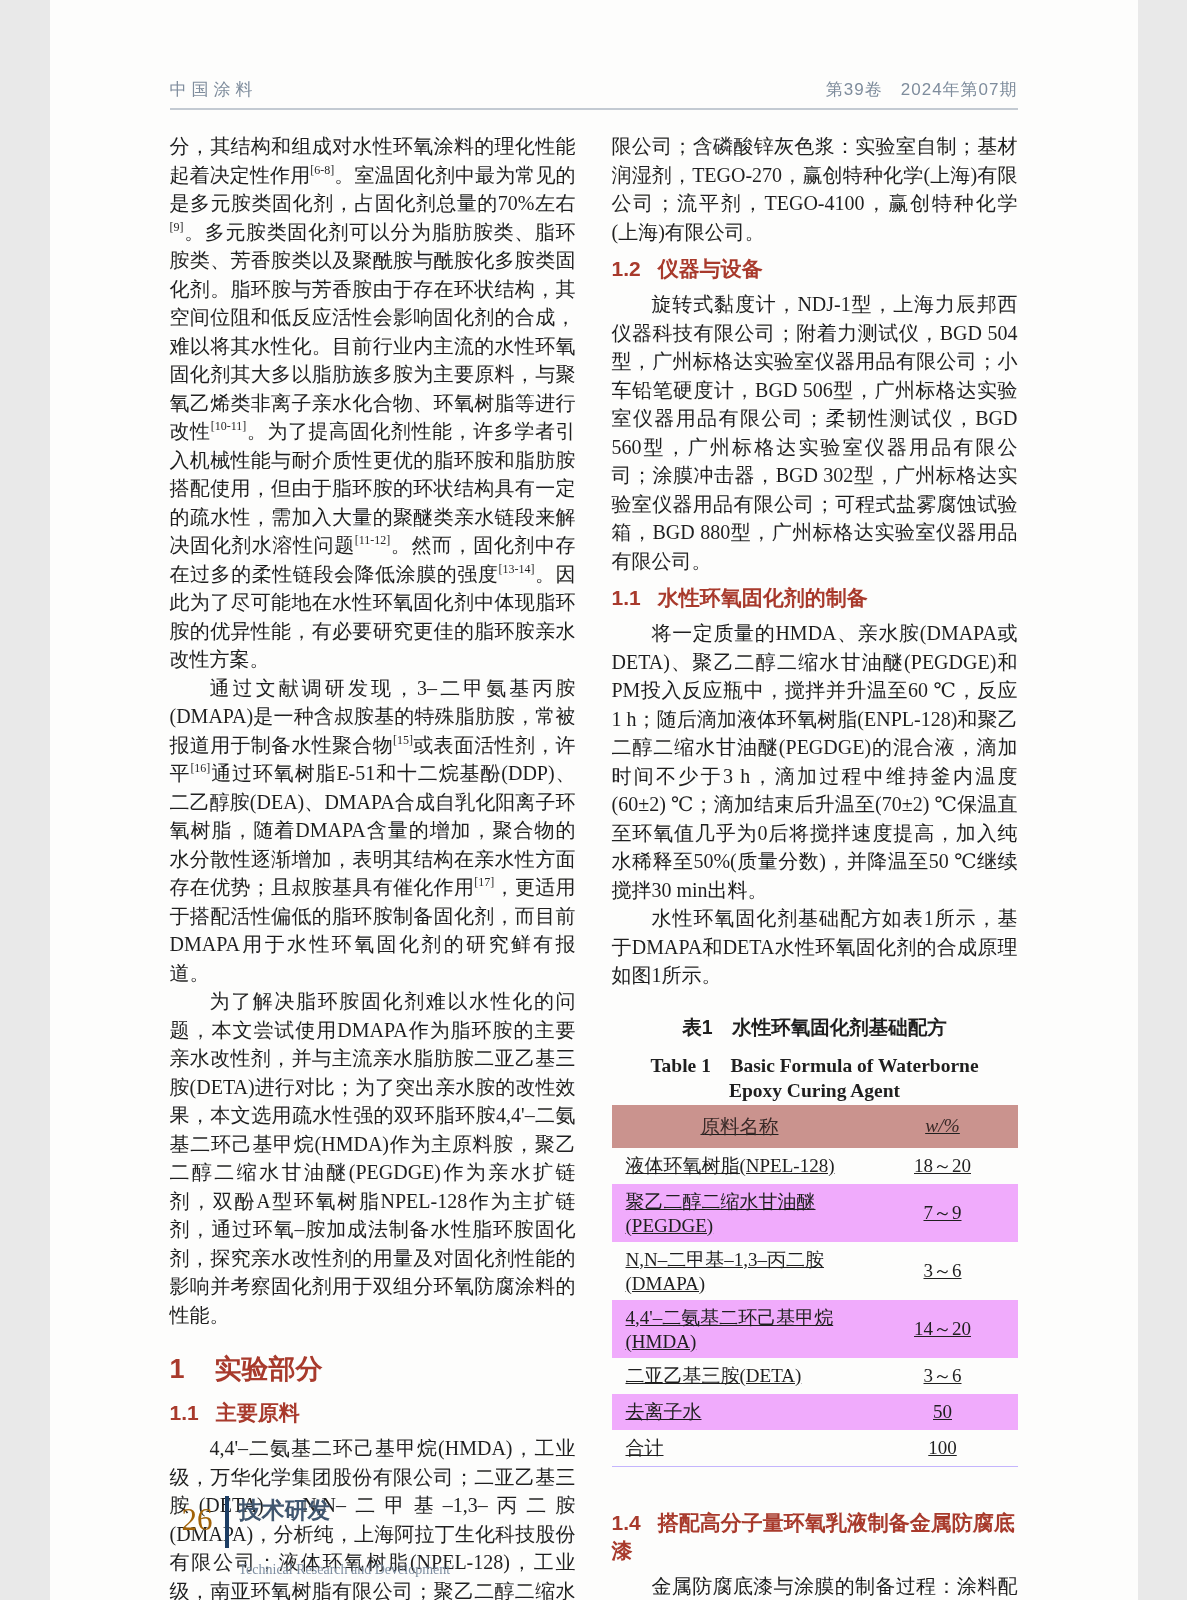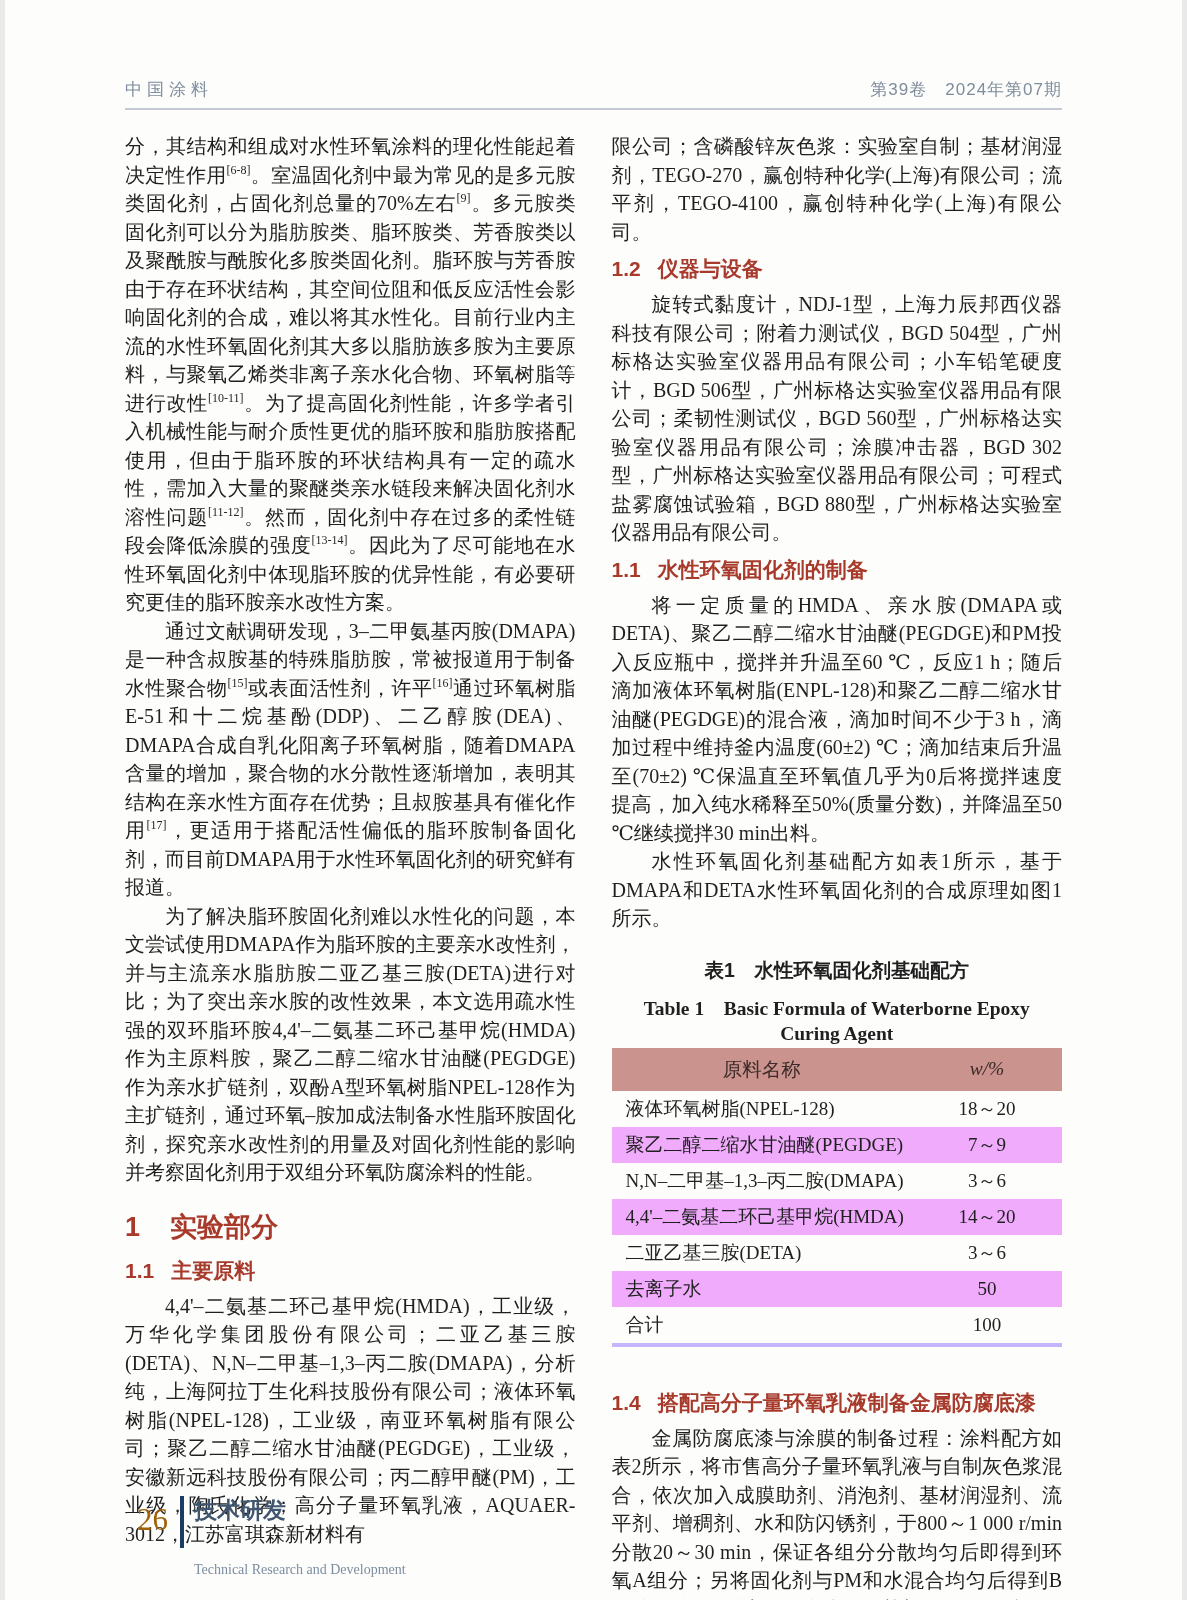--- a/index.html
+++ b/index.html
@@ -1,18 +1,18 @@
 <!DOCTYPE html>
 <html><head>
 <meta charset="utf-8">
 <style>
   html,body{margin:0;padding:0;background:#e9e9e9;}
   .page{
     position:relative;
-    width:1177px;height:1600px;
+    width:1088px;height:1600px;
     margin:0 auto;
     background:#fdfdfc;
     overflow:hidden;
     font-family:"Liberation Serif","DejaVu Serif",serif;
     color:#1f1f1f;
   }
   .content{margin:0 120px;}
   
   .page-header{
     padding-top:78px;
@@ -56,21 +56,22 @@
   }
   .tbl-title-en{
     text-align:center;font-weight:bold;font-size:19.5px;
     line-height:25px;
     padding:0 30px;
     margin-bottom:2px;
   }
   table.formula{
     width:100%;border-collapse:collapse;
     font-size:19px;
-    border-bottom:4px solid #c4b5fd;
+    border-bottom:1px solid #c4b5fd;
+    text-decoration:underline;
   }
   table.formula th{
     background:#ca938e;color:#3a2a28;font-weight:normal;
     padding:8px 0;text-align:center;font-size:19.5px;
   }
   table.formula th.c2{font-style:italic;}
   table.formula td{padding:5px 0;}
   table.formula td.c1{padding-left:14px;text-align:left;}
   table.formula td.c2,table.formula th.c2{width:150px;text-align:center;}
   tr.alt{background:#f0abfc;}

